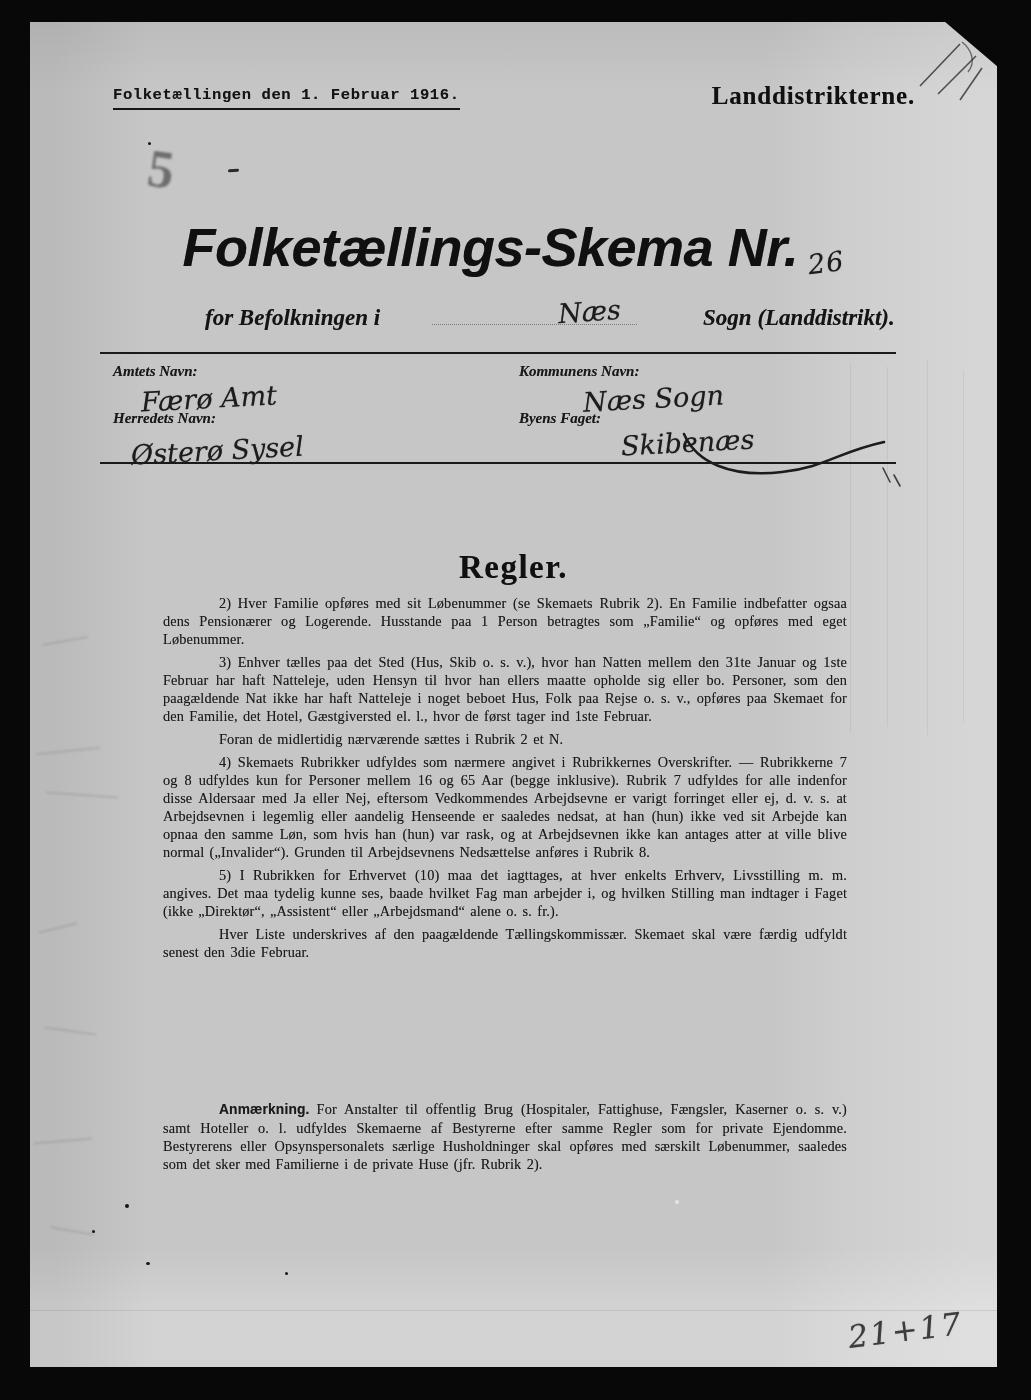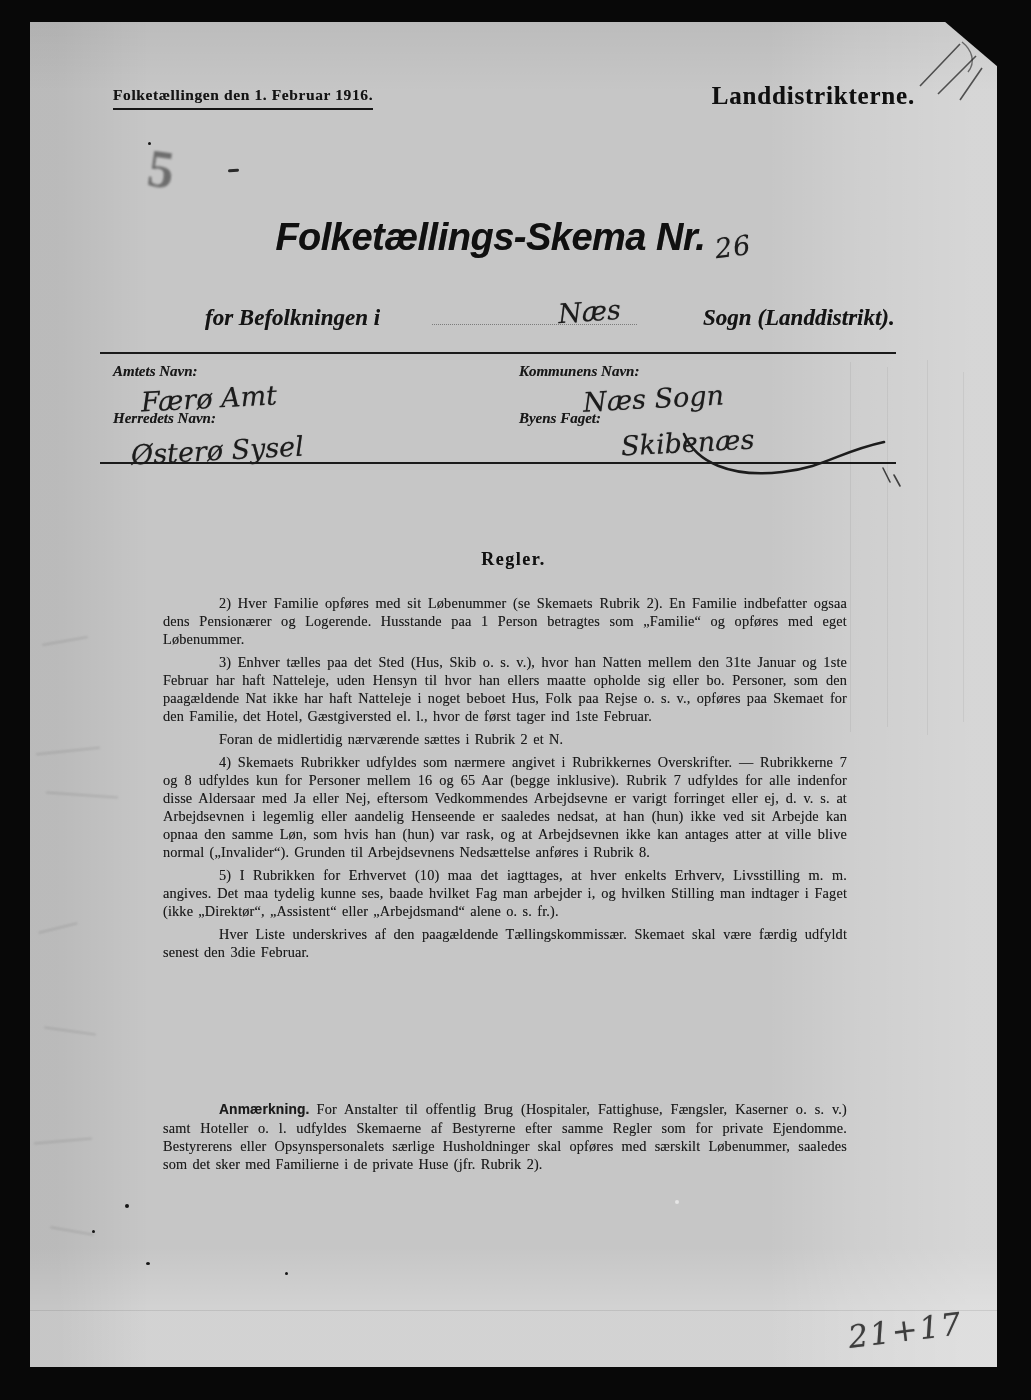--- a/index.html
+++ b/index.html
@@ -23,35 +23,35 @@
   .page *{text-shadow:0 0 0.6px rgba(25,25,25,0.45);}
 
   
   .corner-fold{position:absolute;top:-1px;right:-1px;width:0;height:0;
     border-top:46px solid #080808;border-left:54px solid transparent;z-index:5;}
   .corner-scribble{position:absolute;top:0;right:0;z-index:6;}
 
   
   .header-left{
     position:absolute;left:83px;top:64px;
-    font-family:Liberation Serif, serif;
+    font-family:Liberation Mono, monospace;
     font-weight:bold;font-size:15.5px;letter-spacing:0.6px;
     border-bottom:2px solid #161616;padding-bottom:4px;color:#141414;
   }
   .header-right{
     position:absolute;right:82px;top:60px;
     font-weight:bold;font-size:25px;letter-spacing:0.8px;color:#101010;
   }
   .stray-dash{position:absolute;left:198px;top:147px;width:11px;height:3px;background:#2a2a2a;transform:rotate(-4deg);border-radius:2px;}
 
   
   .title-row{position:absolute;left:0;top:194px;width:100%;text-align:center;white-space:nowrap;}
   .form-title{
     font-family:"Liberation Sans","DejaVu Sans",sans-serif;
-    font-style:italic;font-weight:bold;font-size:38px;letter-spacing:-0.5px;color:#101010;
+    font-style:italic;font-weight:bold;font-size:54px;letter-spacing:-0.5px;color:#101010;
   }
   .hw{
     font-family:"DejaVu Serif","Liberation Serif",serif;
     font-style:italic;color:#1c1c1c;text-shadow:0 0 0.8px rgba(20,20,20,0.5);
   }
   .title-number{display:inline-block;font-size:27px;margin-left:10px;transform:translateY(6px) rotate(-7deg);letter-spacing:1px;}
 
   
   .subtitle-row{position:absolute;left:175px;top:272px;display:flex;align-items:baseline;white-space:nowrap;gap:48px;}
   .subtitle-text{font-style:italic;font-weight:bold;font-size:23px;color:#141414;}
@@ -74,21 +74,21 @@
   .field-line{flex:1;border-bottom:1.5px dotted #8d8d8d;position:relative;height:100%;margin-left:6px;}
   .field-hw{position:absolute;bottom:-5px;font-size:27px;white-space:nowrap;transform:rotate(-3deg);}
   .hw-amt{left:22px;}
   .hw-kommune{left:58px;}
   .hw-herred{left:12px;bottom:-10px;}
   .hw-by{left:96px;bottom:-2px;}
   .flourish-svg{position:absolute;left:648px;top:404px;z-index:3;}
 
   
   .rules-heading{position:absolute;left:0;top:527px;width:100%;text-align:center;
-    font-weight:bold;font-size:18px;letter-spacing:1.5px;color:#101010;}
+    font-weight:bold;font-size:33px;letter-spacing:1.5px;color:#101010;}
   .rules-body{position:absolute;left:133px;top:572px;width:684px;}
   .rules-body p, .remark-block p{
     margin:0 0 5px 0;font-size:14.3px;line-height:18px;text-align:justify;
     text-indent:56px;letter-spacing:0.15px;word-spacing:1.5px;color:#1b1b1b;
   }
   .remark-block{position:absolute;left:133px;top:1078px;width:684px;}
   .remark-label{font-family:"Liberation Sans","DejaVu Sans",sans-serif;font-weight:bold;font-size:13.8px;margin-right:7px;}
 
   
   .pencil-note{position:absolute;left:818px;top:1290px;font-size:31px;color:#3d3d3d;

